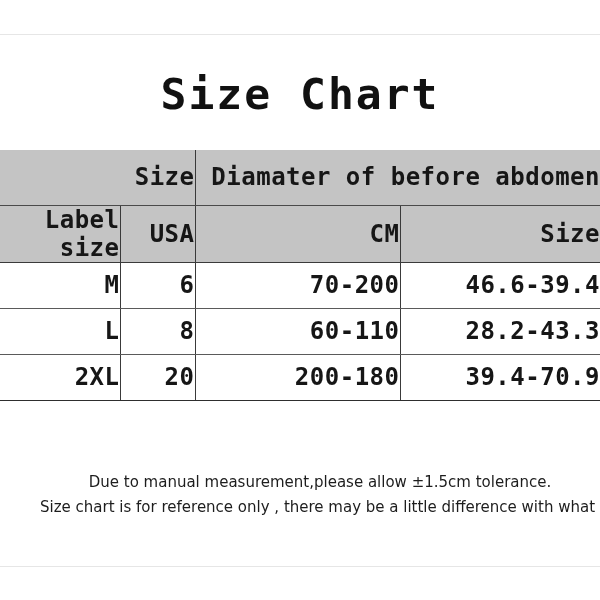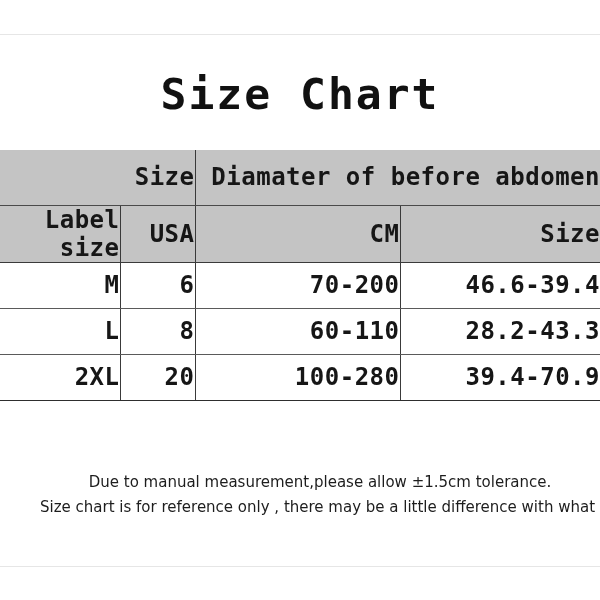--- a/index.html
+++ b/index.html
@@ -145,21 +145,21 @@
       </tr>
       <tr>
         <td>L</td>
         <td>8</td>
         <td>60-110</td>
         <td>28.2-43.3</td>
       </tr>
       <tr>
         <td>2XL</td>
         <td>20</td>
-        <td>100-280</td>
+        <td>200-180</td>
         <td>39.4-70.9</td>
       </tr>
     </tbody>
   </table>
 
   <div class="notes">
     <div class="note-line">Due to manual measurement,please allow ±1.5cm tolerance.</div>
     <div class="note-line">Size chart is for reference only , there may be a little difference with what you get.</div>
   </div>
 

